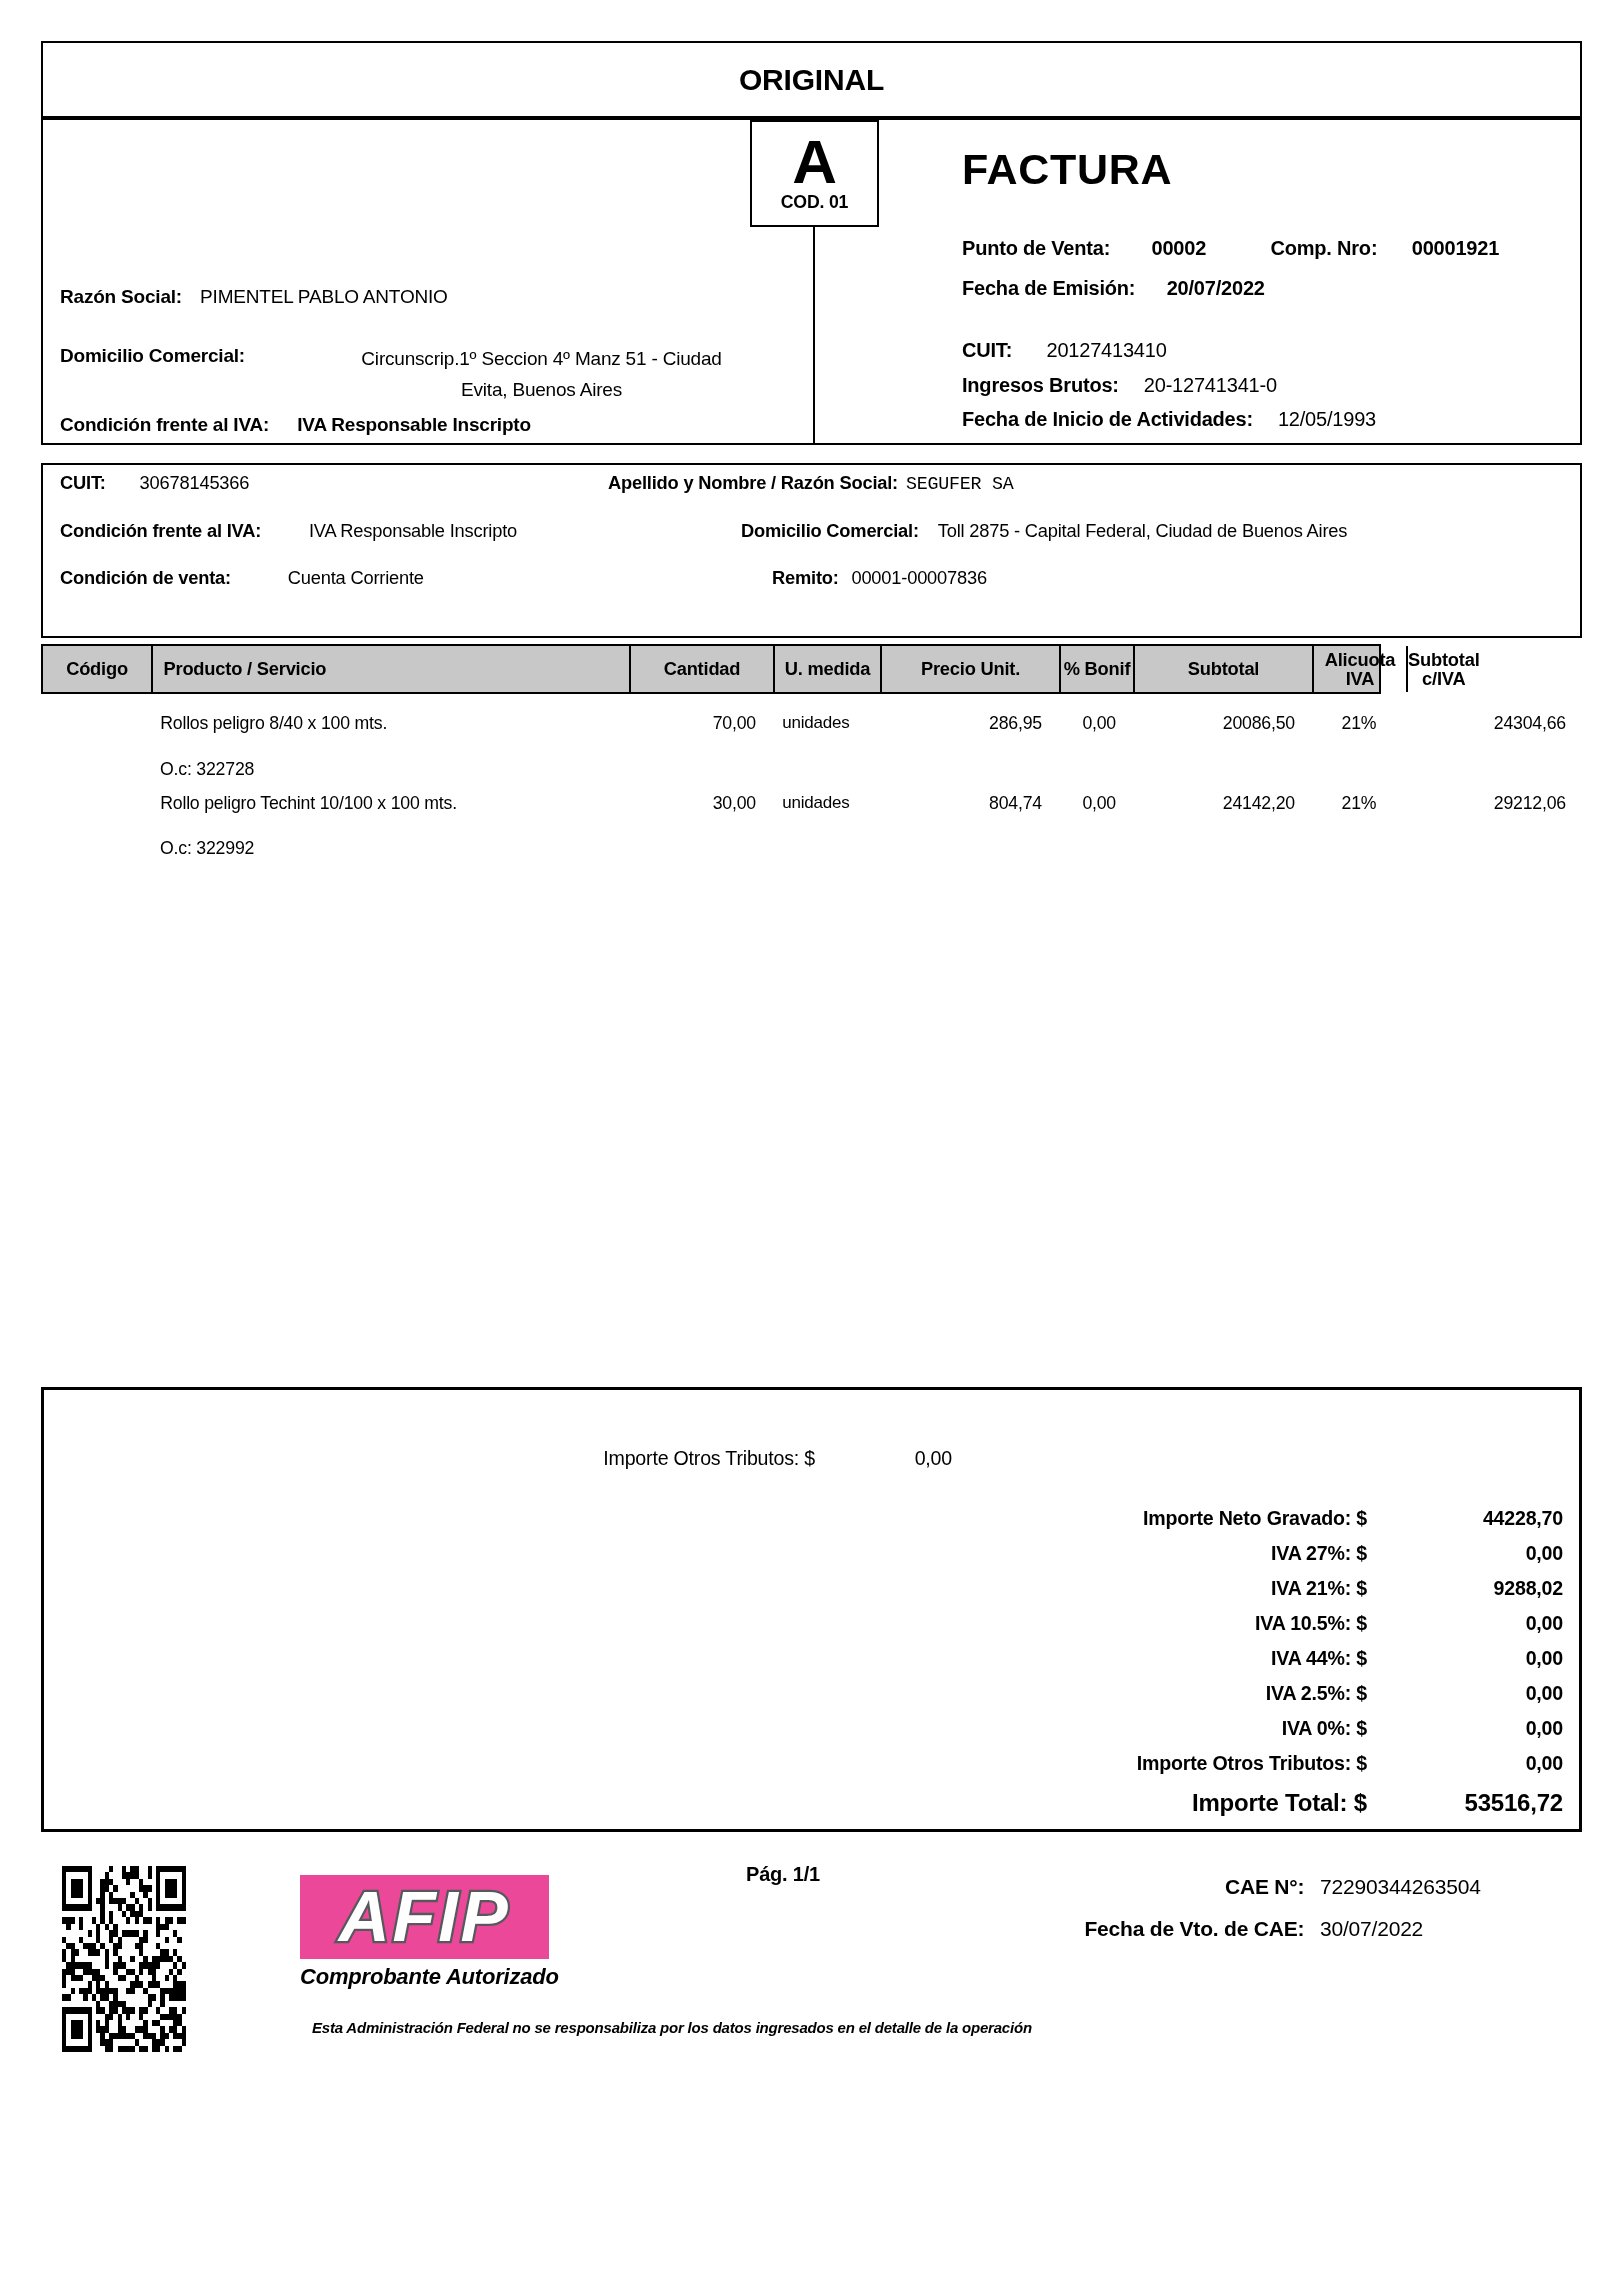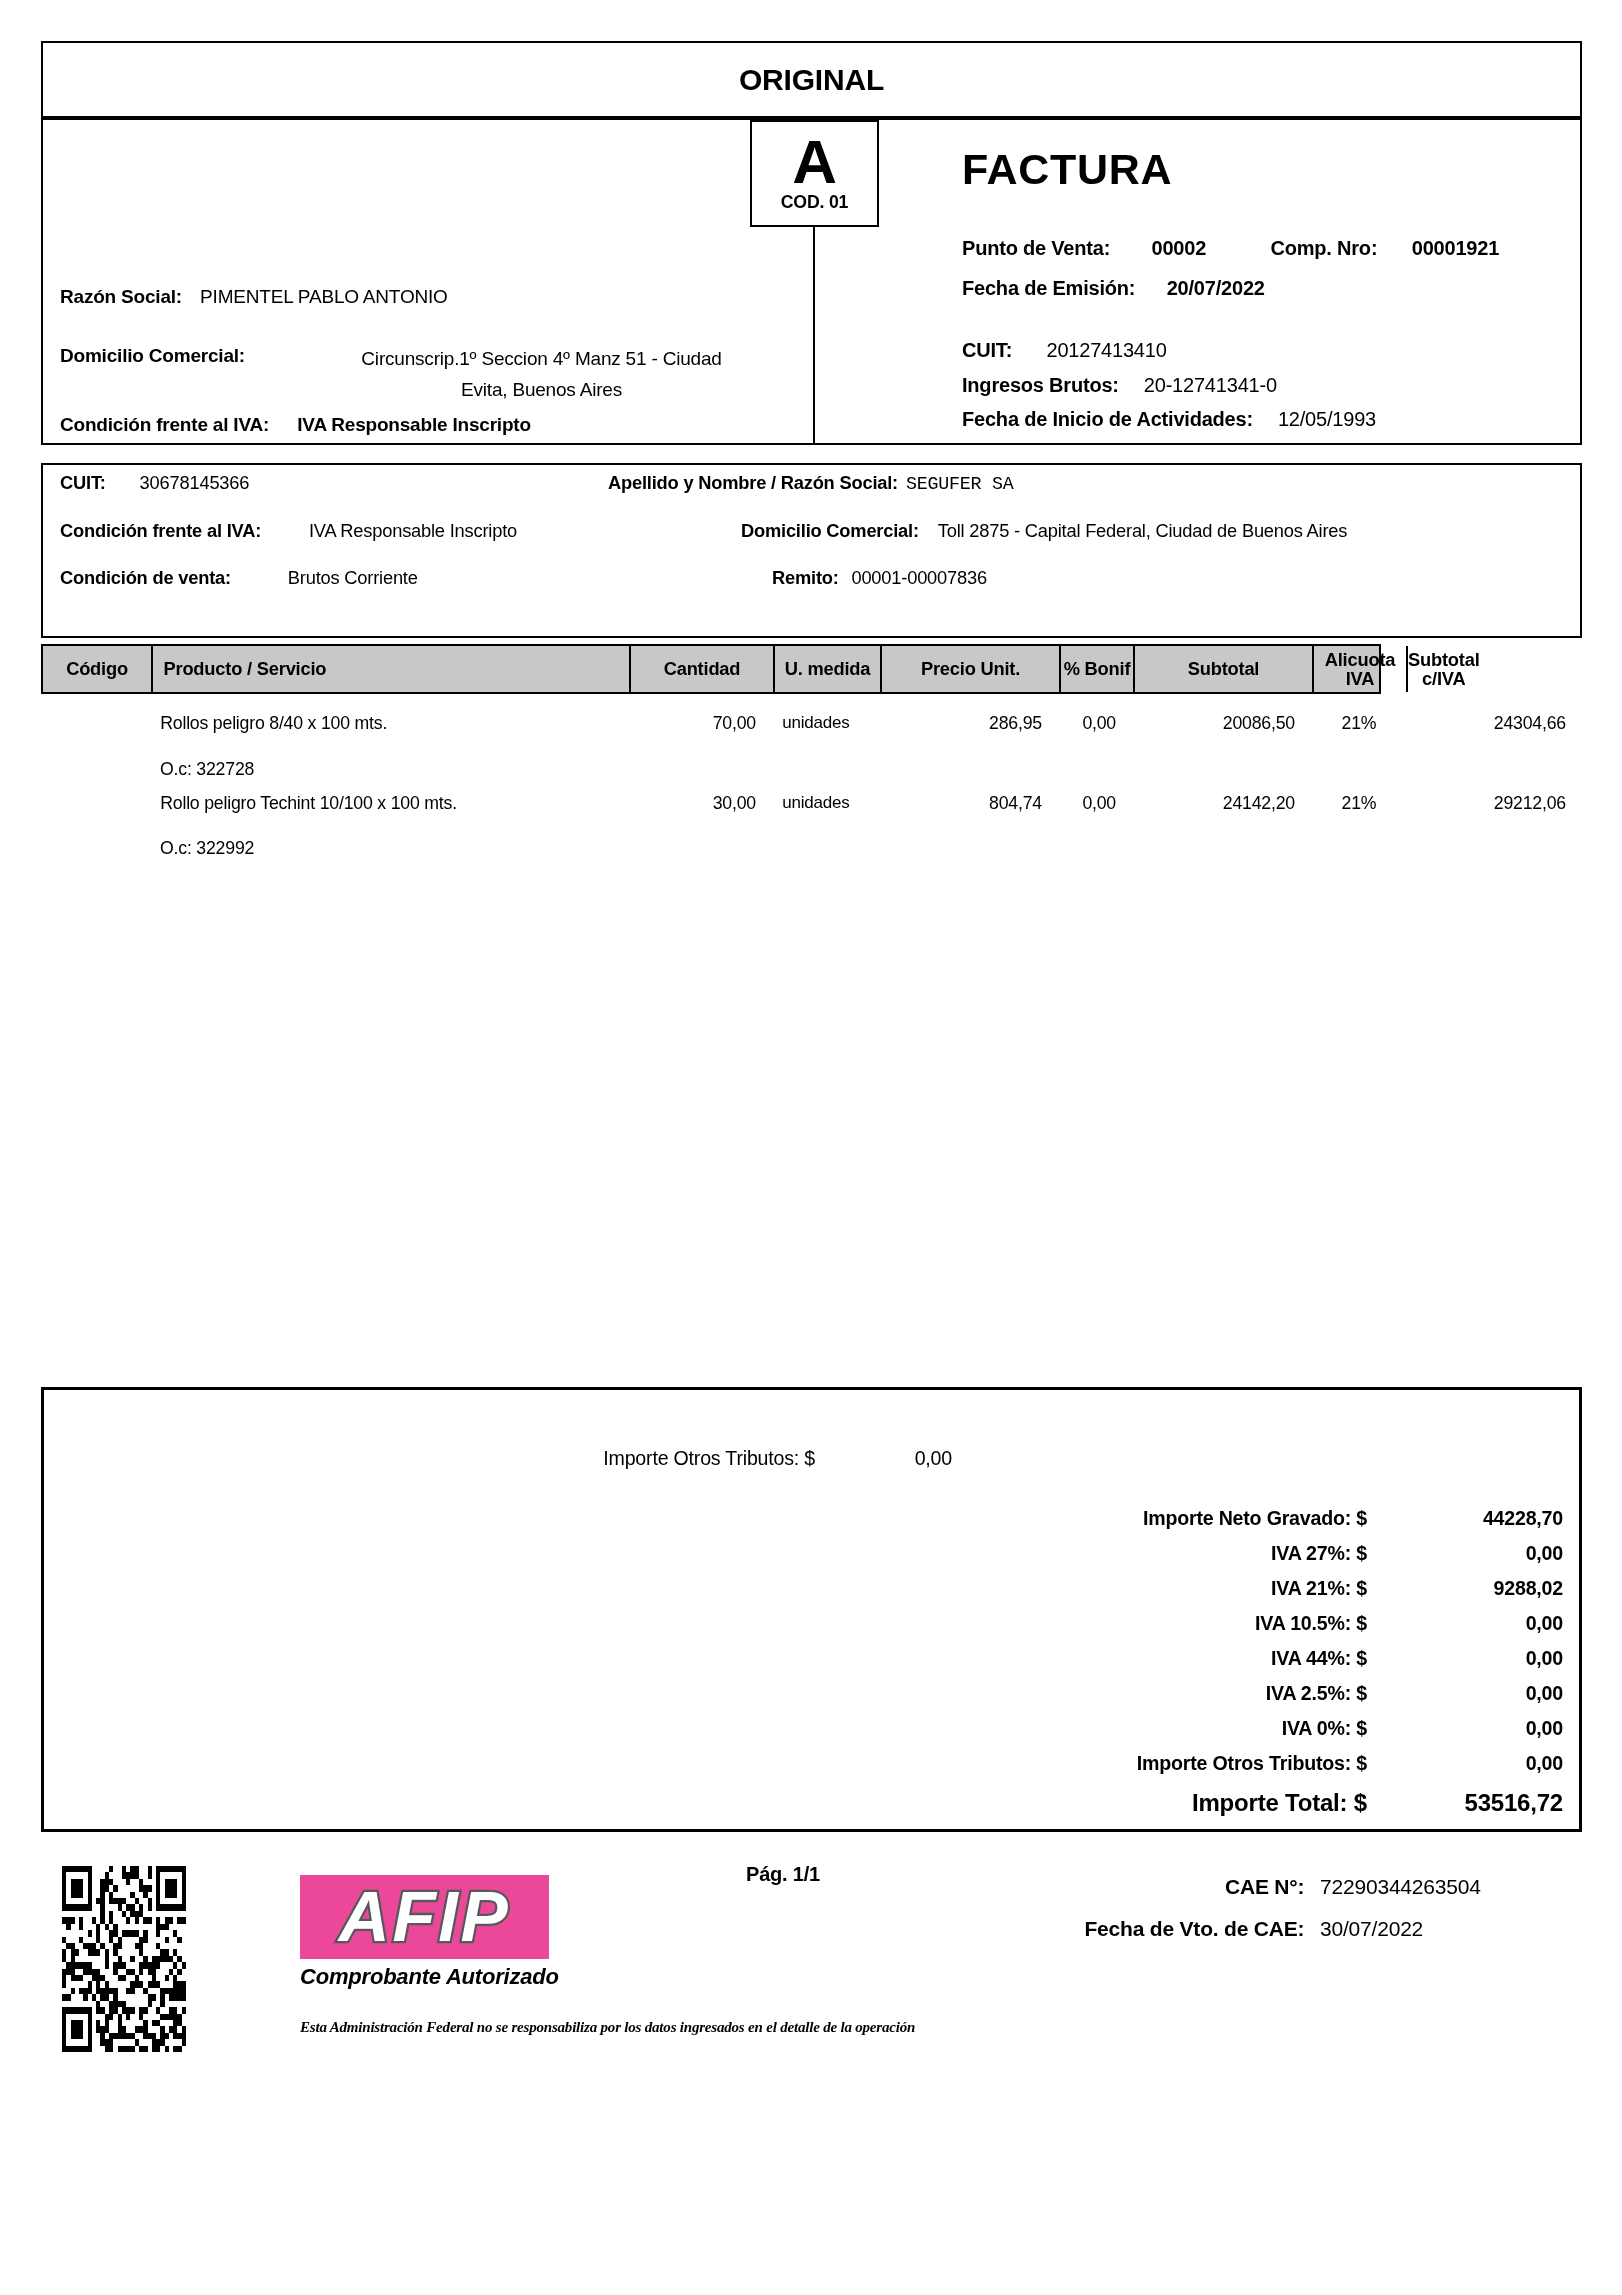--- a/index.html
+++ b/index.html
@@ -58,21 +58,21 @@
   .trow{display:grid;grid-template-columns:1fr 196px;height:35px;align-items:center;font-size:19.6px;font-weight:bold;}
   .trow .tl{text-align:right;}
   .trow .tv{text-align:right;}
   .trow.total{height:39px;font-size:24px;margin-top:2.6px;}
 
   
   .pag{left:746px;top:1863px;font-size:20px;font-weight:bold;}
   .qr{left:62px;top:1866px;width:124px;height:186px;}
   .afip-logo{left:300px;top:1875px;width:249px;height:84px;background:#ec4899;display:flex;align-items:center;justify-content:center;}
   .comp-aut{left:300px;top:1964px;font-size:22px;font-weight:bold;font-style:italic;}
-  .disclaimer{left:300px;top:2019px;font-size:15px;font-weight:bold;font-style:italic;font-family:Liberation Serif, serif;}
+  .disclaimer{left:312px;top:2019px;font-size:15px;font-weight:bold;font-style:italic;}
   .cae-block{left:916px;top:1866px;width:646px;}
   .cae-row{display:grid;grid-template-columns:1fr 242px;column-gap:15.7px;height:42px;align-items:center;font-size:21px;}
   .cae-row .cl{text-align:right;font-weight:bold;}
   .cae-row .cv{text-align:left;font-weight:normal;}
 </style>
 </head>
 <body>
 
 <div class="page">
 
@@ -137,21 +137,21 @@
   <div class="abs fs28" style="left:60px;top:520px;">
     <span class="lbl">Condición frente al IVA:</span>
     <span class="val" style="margin-left:43px;">IVA Responsable Inscripto</span>
   </div>
   <div class="abs fs28" style="left:741px;top:520px;">
     <span class="lbl">Domicilio Comercial:</span>
     <span class="val" style="margin-left:14px;">Toll 2875 - Capital Federal, Ciudad de Buenos Aires</span>
   </div>
   <div class="abs fs28" style="left:60px;top:567px;">
     <span class="lbl">Condición de venta:</span>
-    <span class="val" style="margin-left:52px;">Brutos Corriente</span>
+    <span class="val" style="margin-left:52px;">Cuenta Corriente</span>
   </div>
   <div class="abs fs28" style="left:772px;top:567px;">
     <span class="lbl">Remito:</span>
     <span class="val" style="margin-left:7.9px;">00001-00007836</span>
   </div>
 
   <div class="abs tbl tbl-head">
     <div class="cell">Código</div>
     <div class="cell left">Producto / Servicio</div>
     <div class="cell">Cantidad</div>

